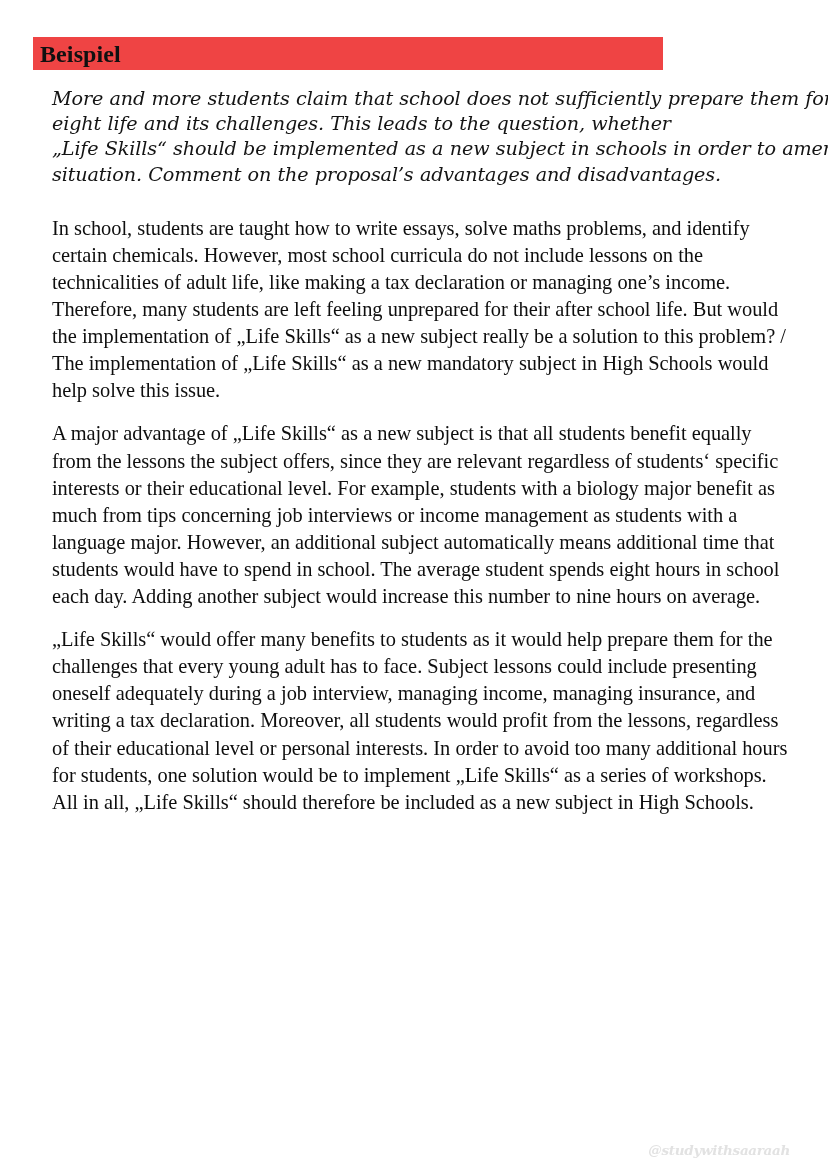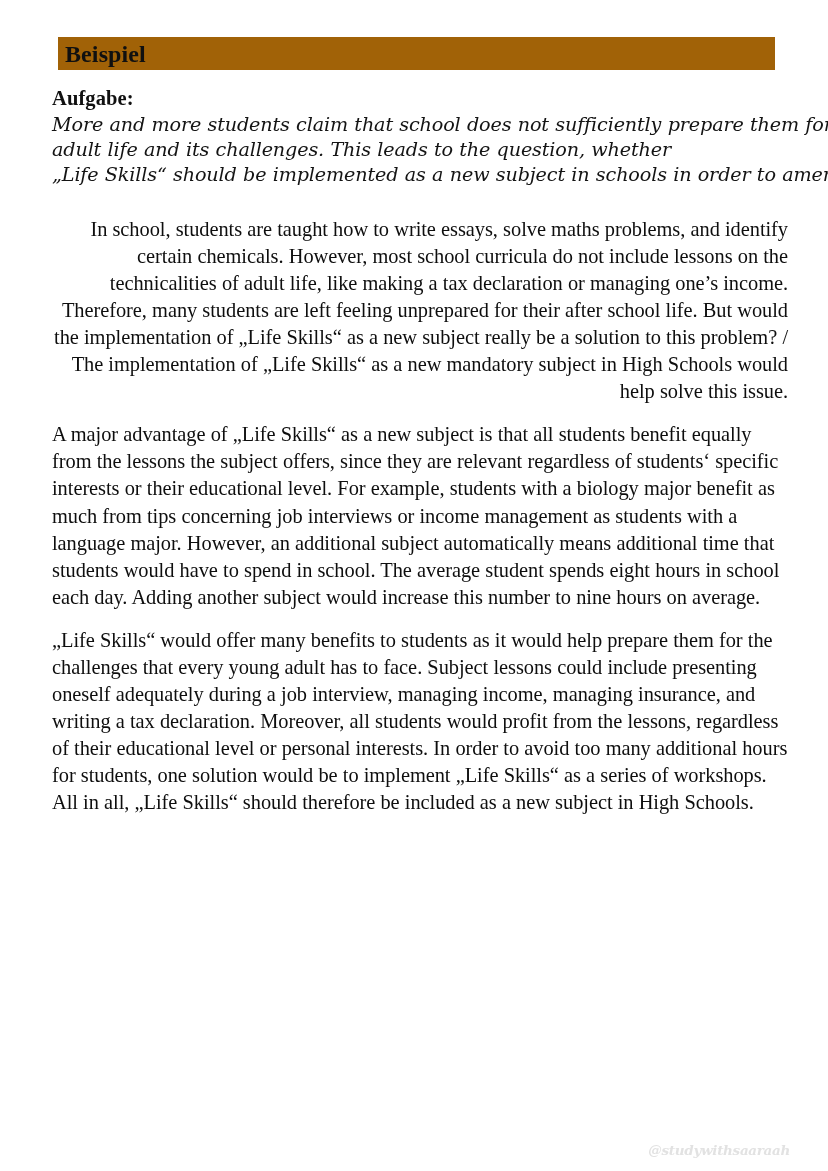--- a/index.html
+++ b/index.html
@@ -19,25 +19,25 @@
   .page {
     position: relative;
     width: 828px;
     height: 1171px;
     box-sizing: border-box;
   }
 
   
   .heading-bar {
     position: absolute;
-    left: 58px;
+    left: 33px;
     top: 37px;
-    width: 717px;
+    width: 630px;
     height: 33px;
-    background: #a16207;
+    background: #ef4444;
     display: flex;
     align-items: center;
   }
   .heading-bar .heading-text {
     font-family: "Liberation Serif", "DejaVu Serif", serif;
     font-weight: bold;
     font-size: 24px;
     line-height: 1;
     color: #101010;
     padding-left: 7px;
@@ -87,21 +87,21 @@
     line-height: 27.1px;
     color: #0e0e0e;
     margin: 0;
     letter-spacing: -0.05px;
     word-spacing: 0.15px;
     text-align: left;
   }
   .para + .para {
     margin-top: 16px;
   }
-  .para.p1 { width: 736px; text-align: right; }
+  .para.p1 { width: 736px; }
   .para.p2 { width: 733px; }
   .para.p3 { width: 737px; }
 
   
   .watermark {
     position: absolute;
     right: 38px;
     bottom: 14px;
     font-family: "DejaVu Serif", "Liberation Serif", serif;
     font-style: italic;
@@ -117,26 +117,26 @@
 <body>
 
 <div class="page">
 
   <div class="heading-bar">
     <span class="heading-text">Beispiel</span>
   </div>
 
   <div class="content">
 
-    <div class="task-heading">Aufgabe:</div>
 
     <div class="task-prompt">
       <span class="ln">More and more students claim that school does not sufficiently prepare them for</span>
-      <span class="ln">adult life and its challenges. This leads to the question, whether</span>
+      <span class="ln">eight life and its challenges. This leads to the question, whether</span>
       <span class="ln">„Life Skills“ should be implemented as a new subject in schools in order to amend this</span>
+      <span class="ln">situation. Comment on the proposal’s advantages and disadvantages.</span>
     </div>
 
     <div class="body-block">
       <p class="para p1">In school, students are taught how to write essays, solve maths problems, and identify certain chemicals. However, most school curricula do not include lessons on the technicalities of adult life, like making a tax declaration or managing one’s income. Therefore, many students are left feeling unprepared for their after school life. But would the implementation of „Life Skills“ as a new subject really be a solution to this problem? / The implementation of „Life Skills“ as a new mandatory subject in High Schools would help solve this issue.</p>
       <p class="para p2"> A major advantage of „Life Skills“ as a new subject is that all students benefit equally from the lessons the subject offers, since they are relevant regardless of students‘ specific interests or their educational level. For example, students with a biology major benefit as much from tips concerning job interviews or income management as students with a language major. However, an additional subject automatically means additional time that students would have to spend in school. The average student spends eight hours in school each day. Adding another subject would increase this number to nine hours on average.</p>
       <p class="para p3">„Life Skills“ would offer many benefits to students as it would help prepare them for the challenges that every young adult has to face. Subject lessons could include presenting oneself adequately during a job interview, managing income, managing insurance, and writing a tax declaration. Moreover, all students would profit from the lessons, regardless of their educational level or personal interests. In order to avoid too many additional hours for students, one solution would be to implement „Life Skills“ as a series of workshops. All in all, „Life Skills“ should therefore be included as a new subject in High Schools.</p>
     </div>
 
   </div>
 

